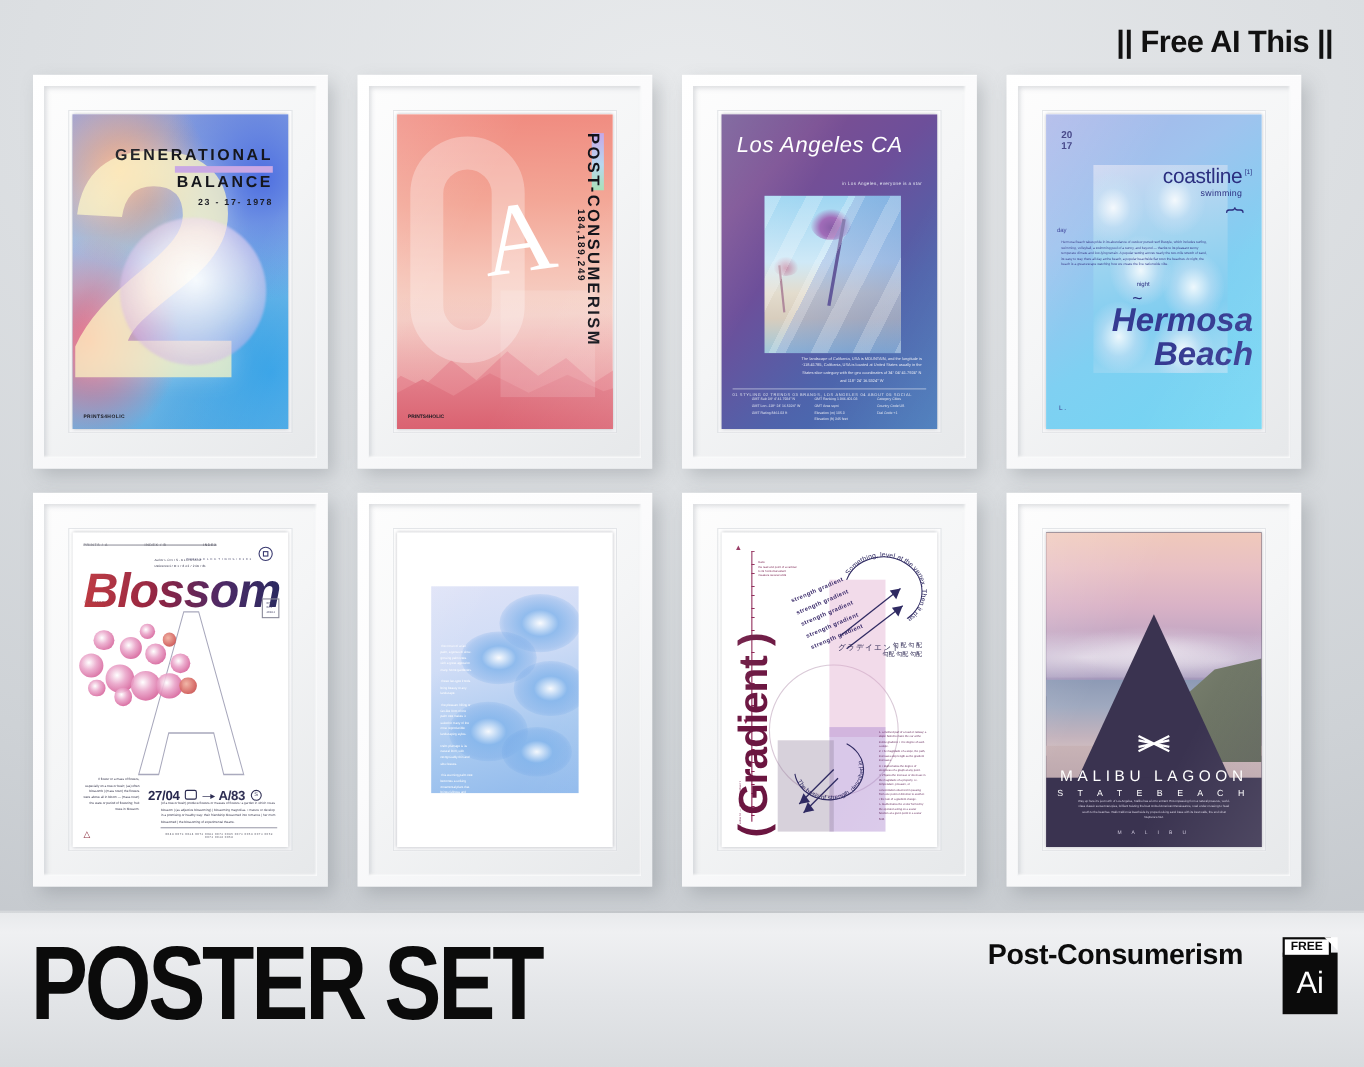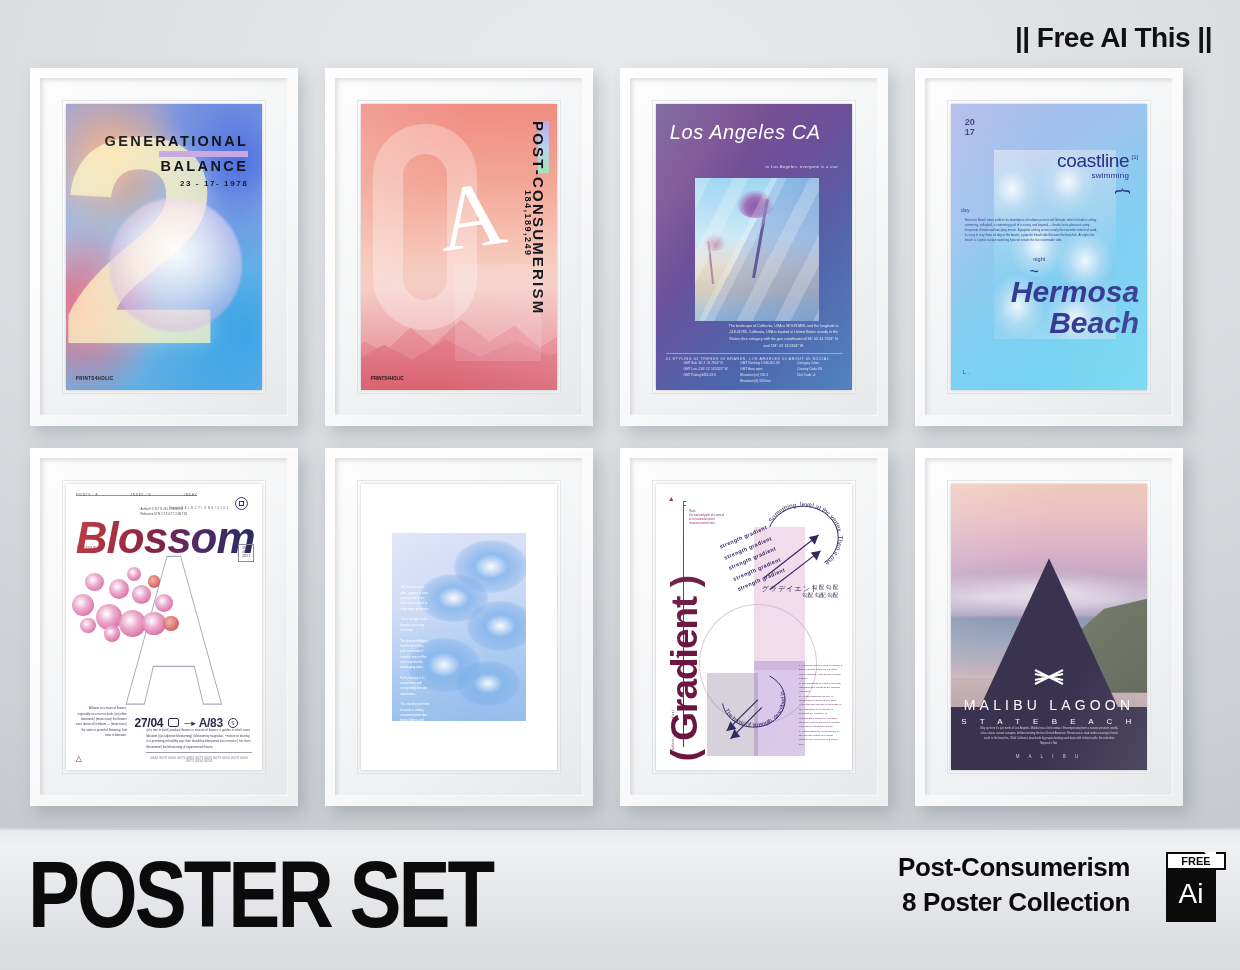--- a/index.html
+++ b/index.html
@@ -362,21 +362,21 @@
   }
   .foot-right { position:absolute; right:110px; top:850px; text-align:right; }
   .foot-right div {
     font-size:26px; font-weight:bold; color:#0b0b0b; line-height:1.34;
     letter-spacing:-.4px; font-family:"Liberation Sans", sans-serif;
   }
   .ai-badge {
     position:absolute; right:20px; top:852px; width:56px; height:70px;
   }
   .ai-badge .tag {
-    position:absolute; left:2px; top:0; width:60px; height:18px; background:#fff;
+    position:absolute; left:2px; top:0; width:44px; height:18px; background:#fff;
     border:2px solid #0b0b0b; display:flex; align-items:center; justify-content:center;
     font-size:11px; font-weight:bold; color:#0b0b0b; z-index:3;
   }
   .ai-badge .body {
     position:absolute; left:2px; top:14px; width:50px; height:56px; background:#0b0b0b;
     display:flex; align-items:center; justify-content:center;
     font-size:28px; color:#fff; font-family:"Liberation Sans", sans-serif;
   }
   .ai-badge .fold {
     position:absolute; right:4px; top:0; width:0; height:0;
@@ -662,19 +662,18 @@
         <div class="foot">M A L I B U</div>
         <div class="glass"></div>
       </div>
     </div>
   </div>
 </div>
 
 <div class="poster-set">POSTER SET</div>
 <div class="foot-right">
   <div>Post-Consumerism</div>
-  <div>8 Poster Collection</div>
 </div>
 <div class="ai-badge">
   <div class="tag">FREE</div>
   <div class="fold"></div>
   <div class="body">Ai</div>
 </div>
 
 </body></html>

